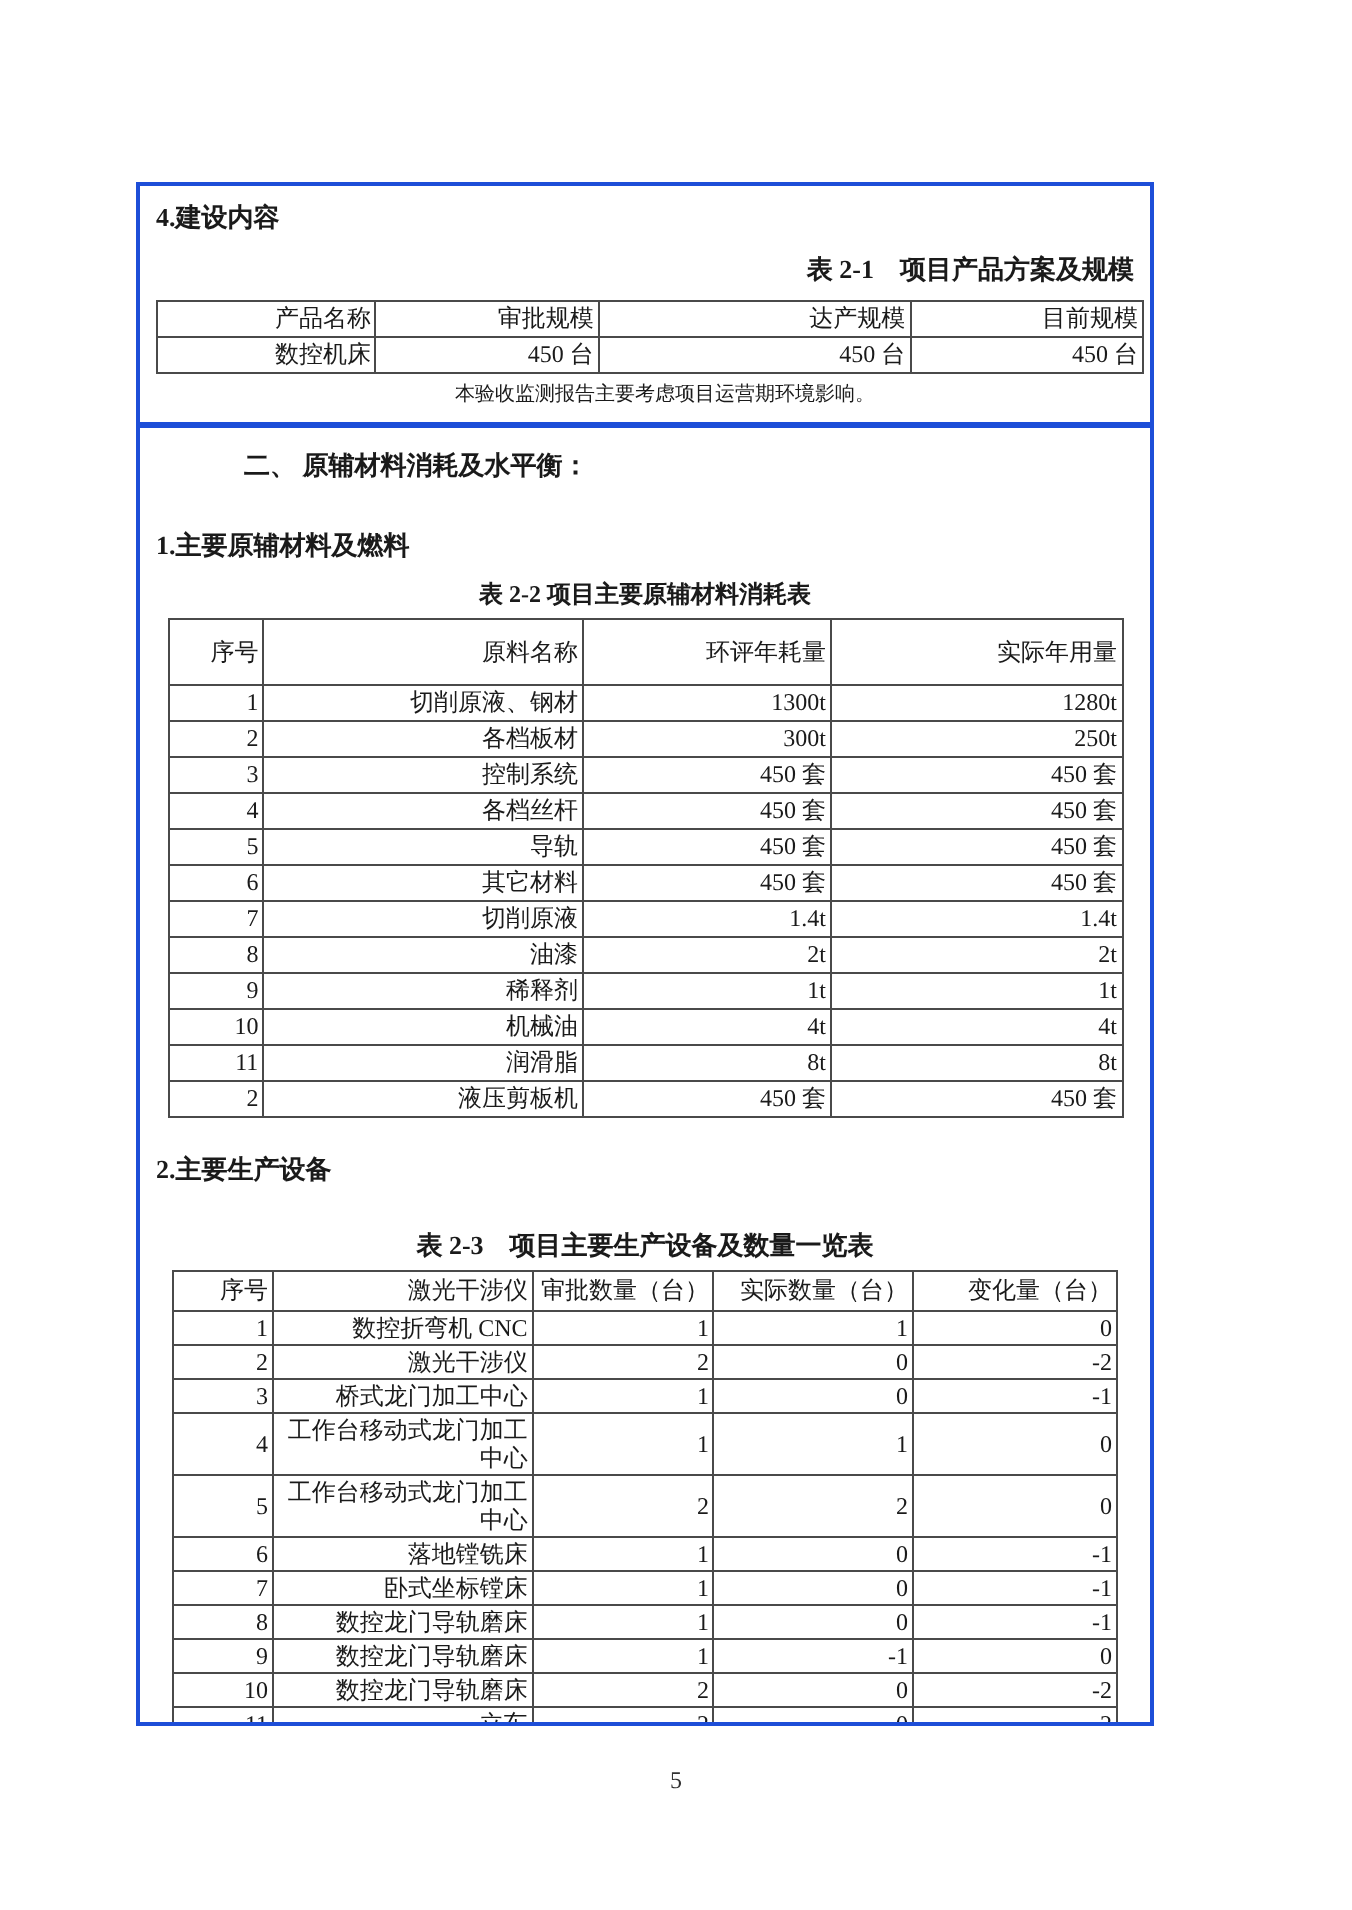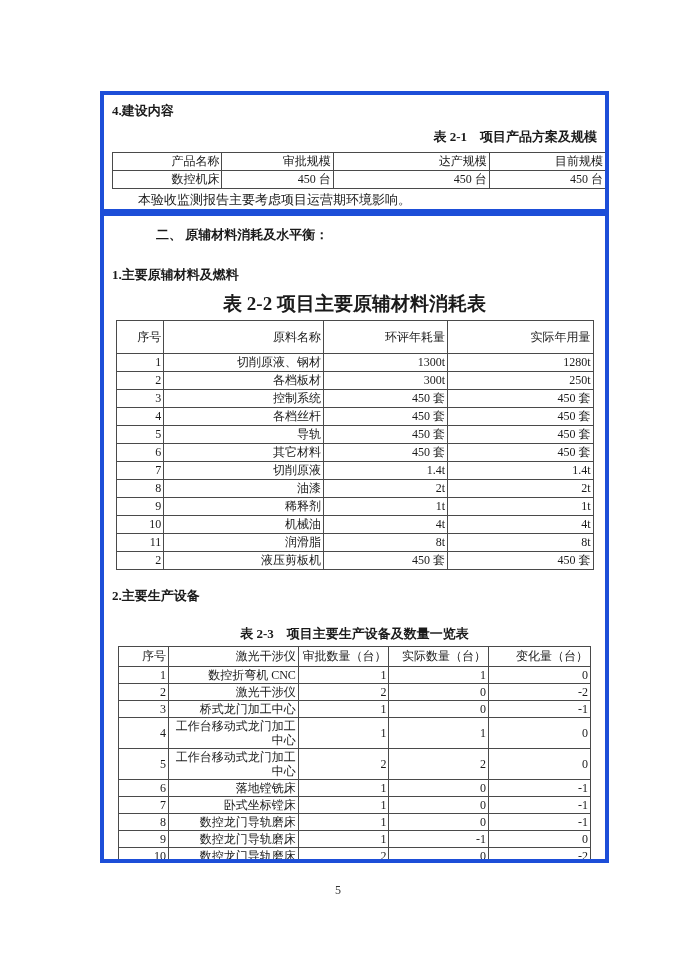--- a/index.html
+++ b/index.html
@@ -5,23 +5,23 @@
   * { margin: 0; padding: 0; box-sizing: border-box; }
   html, body { background: #ffffff; }
   body {
     width: 676px; height: 955px;
     position: relative;
     font-family: "Liberation Serif", "DejaVu Serif", serif;
     color: #1a1a1a;
   }
   .frame {
     position: absolute;
-    left: 100px;
+    left: 68px;
     width: 509px;
-    border: 4px solid #1d4ed8;
+    border: 2px solid #1d4ed8;
     background: #ffffff;
     overflow: hidden;
   }
   .frame1 { top: 91px; height: 122px; padding: 7px 8px 0 8px; }
   .frame2 { top: 212px; height: 651px; padding: 8px 8px 0 8px; }
   .heading {
     font-weight: bold;
     font-size: 13px;
     line-height: 17px;
   }
@@ -53,29 +53,30 @@
   .t1 td { height: 18px; }
   
   .t2 { width: 478px; }
   .t2 th { height: 33px; }
   .t2 td { height: 18px; }
   
   .t3 { width: 473px; }
   .t3 th { height: 20px; }
   .t3 td { height: 16px; line-height: 14px; padding-top: 1px; padding-bottom: 1px; }
   .note {
-    font-size: 13px;
+    font-size: 10px;
     line-height: 18px;
     margin-top: 2px;
     text-indent: 2em;
+    text-align: center;
   }
   .sub-heading { font-weight: bold; font-size: 13px; line-height: 17px; }
   .frame2 .heading { margin-top: 2px; margin-left: 44px; }
   .frame2 .sub1 { margin-top: 23px; }
-  .frame2 .caption-t2 { margin-top: 8px; margin-bottom: 3px; font-weight: bold; font-size: 19px; text-align: center; }
+  .frame2 .caption-t2 { margin-top: 8px; margin-bottom: 3px; font-weight: bold; font-size: 12px; text-align: center; }
   .frame2 .sub2 { margin-top: 17px; }
   .frame2 .caption-t3 { margin-top: 21px; margin-bottom: 3px; font-weight: bold; font-size: 13px; text-align: center; }
   .page-number {
     position: absolute;
     top: 883px;
     left: 0;
     width: 676px;
     text-align: center;
     font-size: 12px;
     color: #333;

